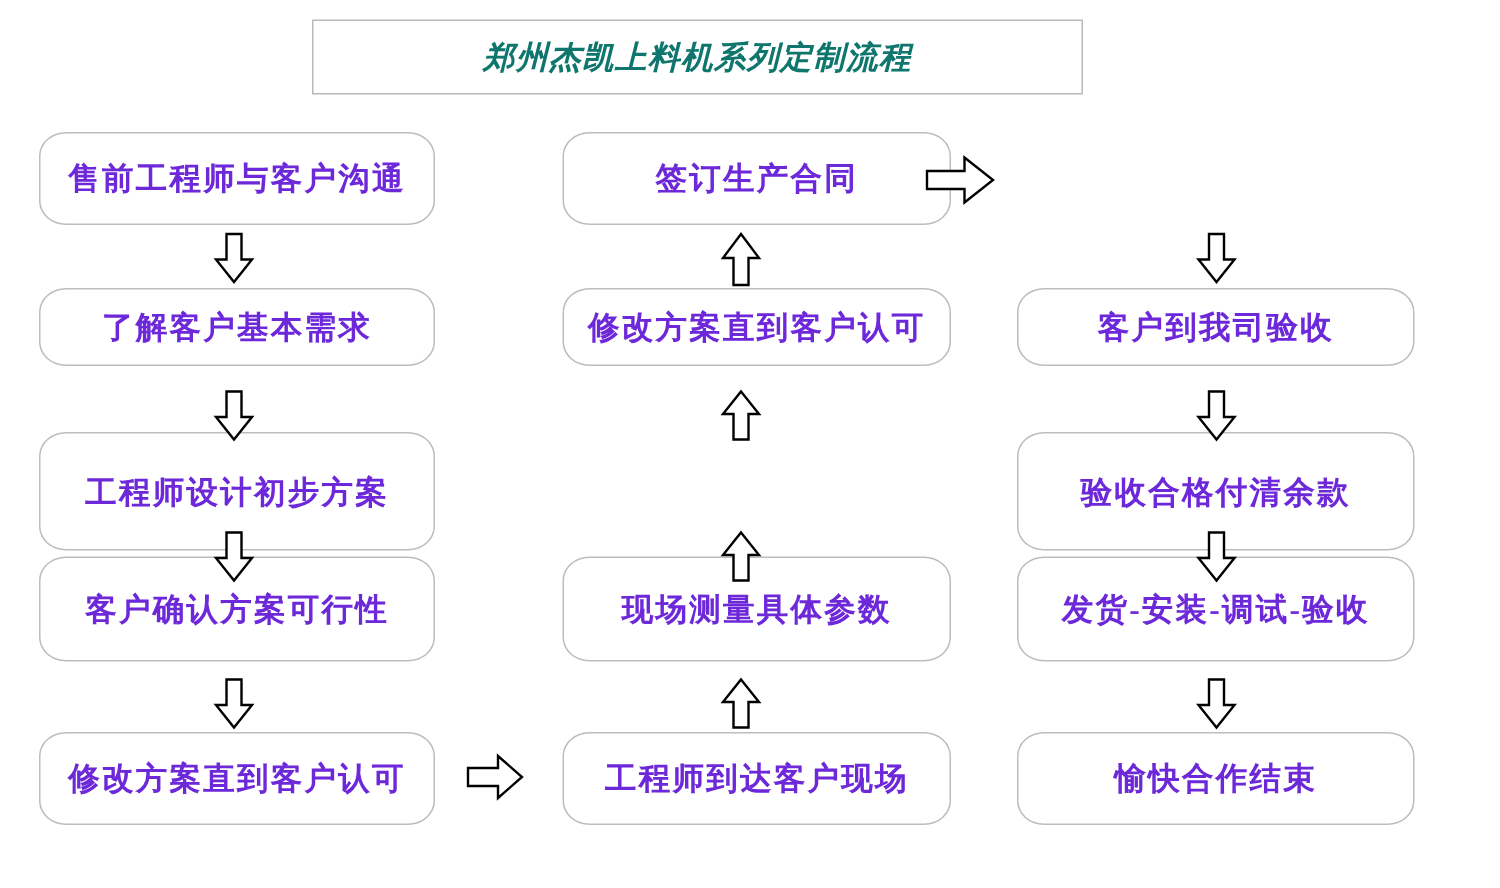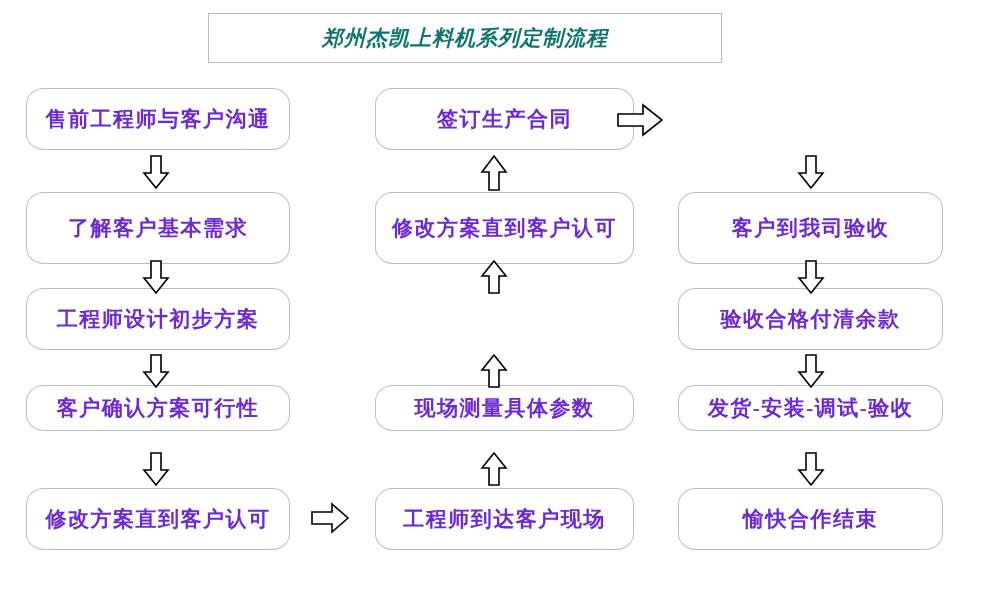--- a/index.html
+++ b/index.html
@@ -61,23 +61,23 @@
     white-space: nowrap;
     font-family: Liberation Serif, serif;
   }
 
   
   .col-left  { left: 26px;  width: 264px; }
   .col-mid   { left: 363px; width: 259px; margin-left: 12px; }
   .col-right { left: 678px; width: 265px; }
 
   .row1 { top: 88px;  height: 62px; }
-  .row2 { top: 192px; height: 72px; }
-  .row3 { top: 288px; height: 62px; }
-  .row4 { top: 385px; height: 46px; }
+  .row2 { top: 192px; height: 52px; }
+  .row3 { top: 288px; height: 79px; }
+  .row4 { top: 371px; height: 70px; }
   .row5 { top: 488px; height: 62px; }
 
   
   .arrow {
     position: absolute;
   }
   .arrow svg { display: block; overflow: visible; }
   .arrow polygon {
     fill: #ffffff;
     stroke: #000000;

